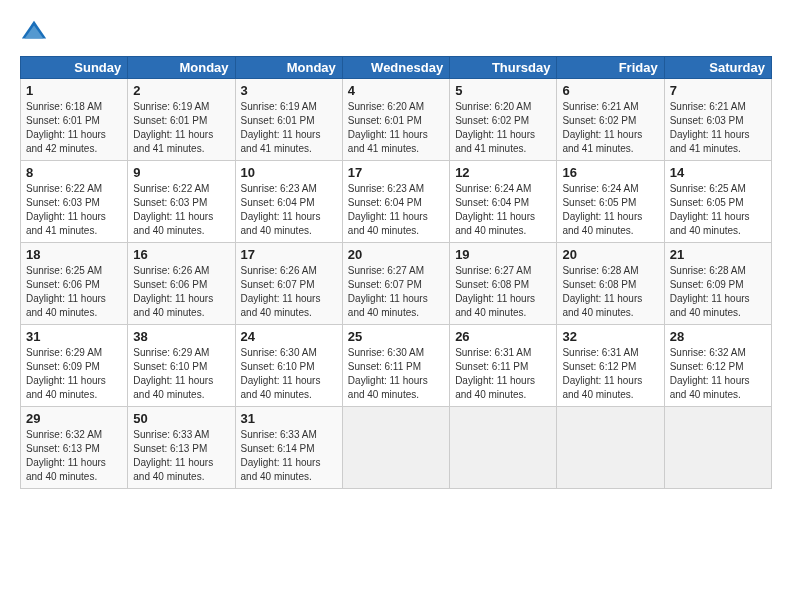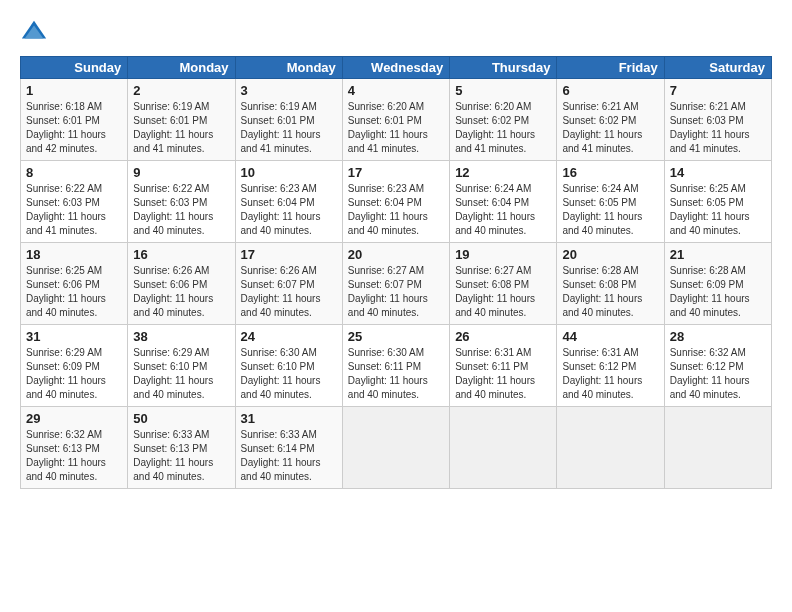--- a/index.html
+++ b/index.html
@@ -236,21 +236,21 @@
           </td>
           <td>
             <span class="day-number">25</span>
             <div class="day-info">Sunrise: 6:30 AM<br>Sunset: 6:11 PM<br>Daylight: 11 hours and 40 minutes.</div>
           </td>
           <td>
             <span class="day-number">26</span>
             <div class="day-info">Sunrise: 6:31 AM<br>Sunset: 6:11 PM<br>Daylight: 11 hours and 40 minutes.</div>
           </td>
           <td>
-            <span class="day-number">44</span>
+            <span class="day-number">32</span>
             <div class="day-info">Sunrise: 6:31 AM<br>Sunset: 6:12 PM<br>Daylight: 11 hours and 40 minutes.</div>
           </td>
           <td>
             <span class="day-number">28</span>
             <div class="day-info">Sunrise: 6:32 AM<br>Sunset: 6:12 PM<br>Daylight: 11 hours and 40 minutes.</div>
           </td>
         </tr>
         <tr>
           <td>
             <span class="day-number">29</span>

